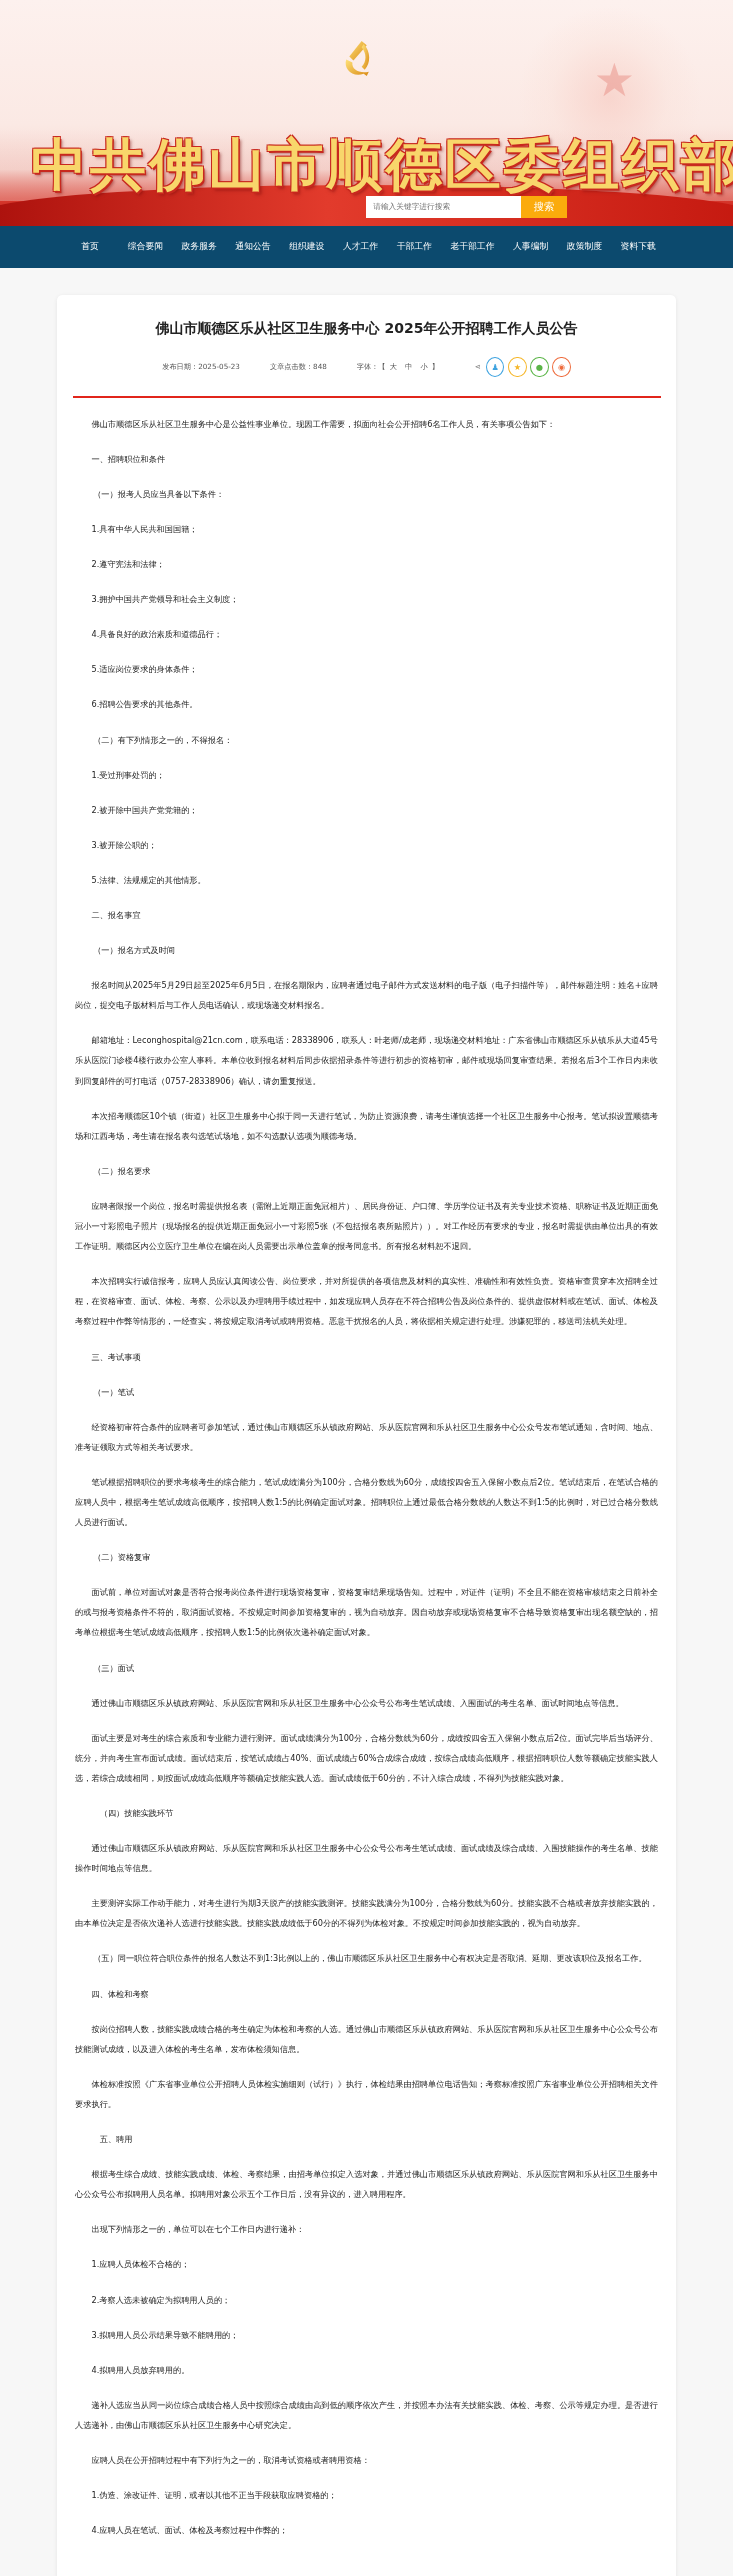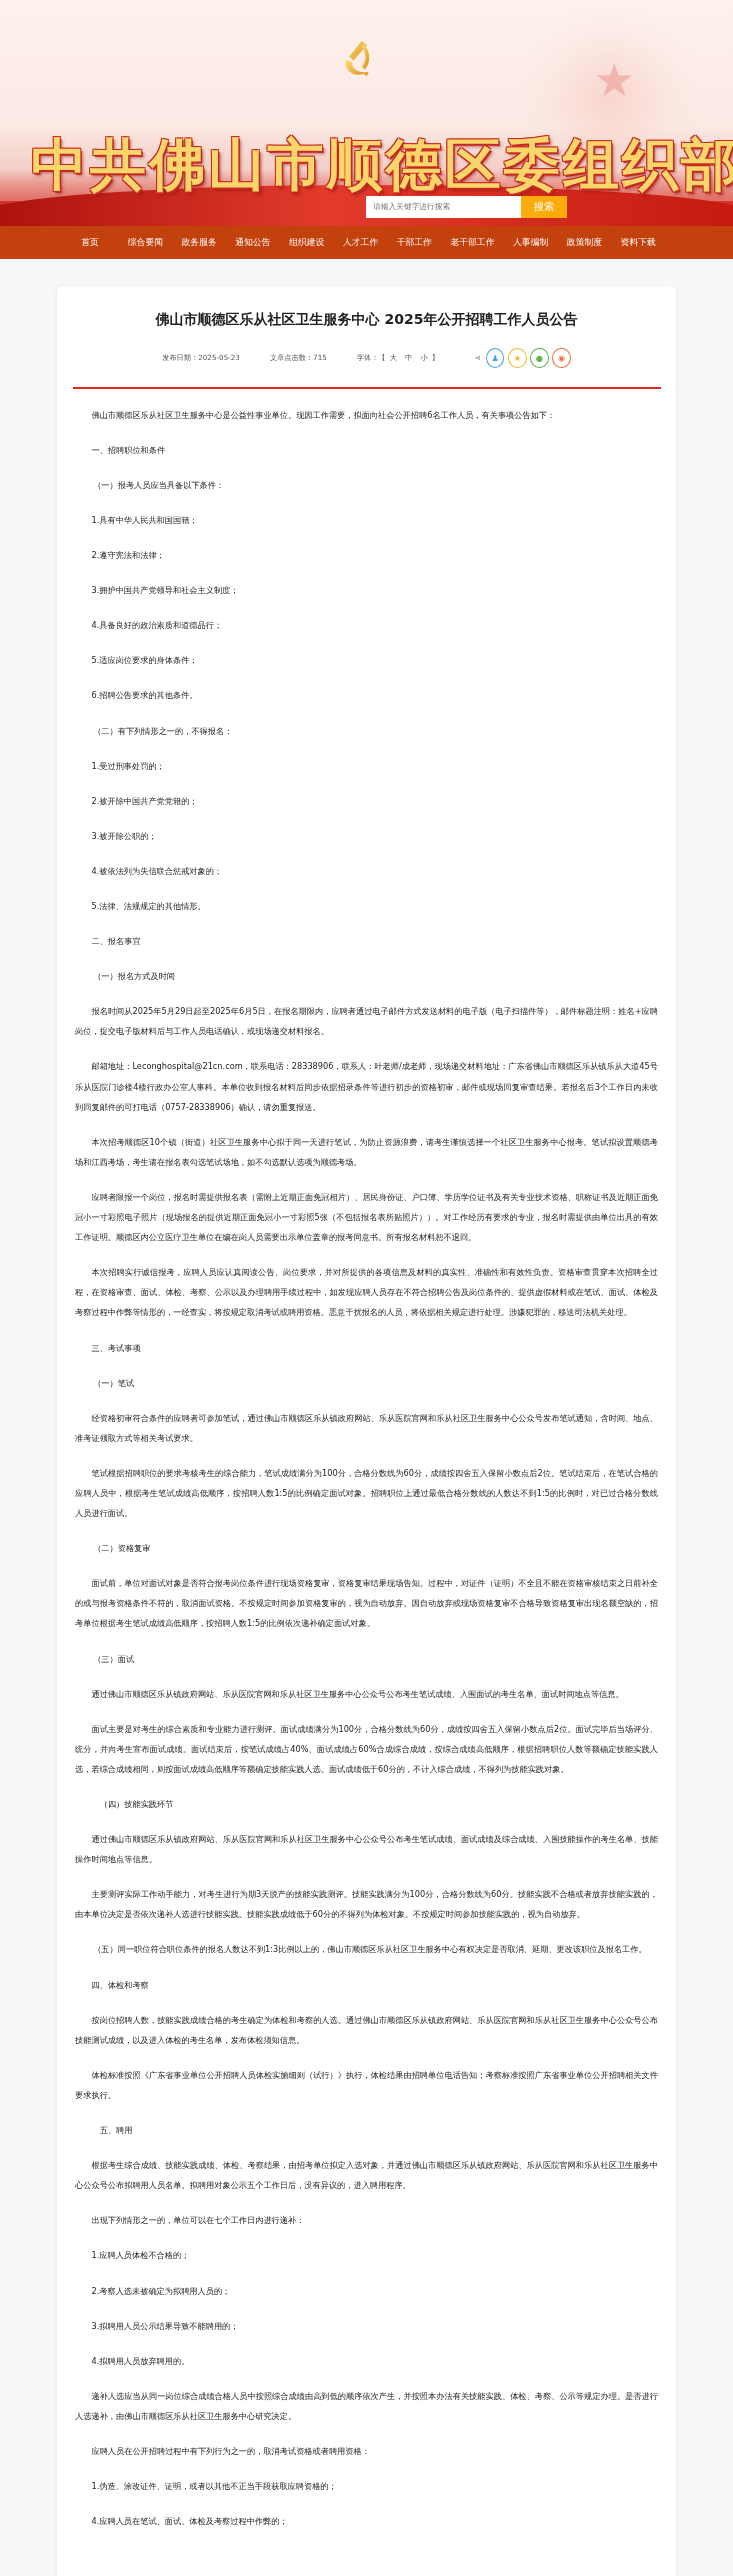--- a/index.html
+++ b/index.html
@@ -7,21 +7,21 @@
 .header{position:relative;width:733px;height:226px;overflow:hidden;background:linear-gradient(180deg,#fdf1ee 0%,#fbe9e4 55%,#f6d6cf 75%,#d93a2e 88%,#b3120e 100%)}
 .header .ring{position:absolute;right:31px;top:5.2px;width:185px;height:185px;border-radius:50%;background:radial-gradient(circle,rgba(246,196,186,.55) 0%,rgba(250,224,216,.35) 45%,rgba(255,255,255,0) 70%)}
 .header .star{position:absolute;right:98px;top:57px;font-size:46px;color:rgba(233,150,140,.55);line-height:1}
 .header .hills{position:absolute;left:0;right:0;top:129px;height:72px;background:linear-gradient(180deg,rgba(240,200,195,0) 0%,rgba(236,186,180,.45) 100%)}
 .header .wave{position:absolute;left:-26px;right:-26px;bottom:-20.6px;height:62px;border-radius:50% 50% 0 0;background:linear-gradient(90deg,#a90f0b,#e23b2c 45%,#c4180f 100%)}
 .emblem{position:absolute;left:341px;top:40px;width:31px;height:39px}
 .site-title{position:absolute;left:31px;top:137px;width:671px;text-align:center;font-family:Liberation Sans, sans-serif;font-weight:bold;font-size:56px;letter-spacing:3.1px;color:#f8d66b;text-shadow:1.5px 1.5px 0 #c8281e,-1px -1px 0 #c8281e,1px -1px 0 #c8281e,-1px 1px 0 #c8281e,2.6px 3.1px 3.1px rgba(120,10,10,.5);line-height:1;white-space:nowrap}
 .search{position:absolute;left:366px;top:196px;height:21.6px;display:flex}
 .search input{width:155px;height:21.6px;border:none;outline:none;padding:0 7.2px;font-size:7.7px;color:#666;background:#fff;font-family:Liberation Mono, monospace}
 .search button{width:46px;height:21.6px;border:none;background:#fbab0c;color:#fff;font-size:10.3px;font-family:Liberation Mono, monospace;cursor:pointer}
-.nav{width:733px;height:33px;background:#c2410c;display:flex;justify-content:center;align-items:center}
+.nav{width:733px;height:42px;background:#0c4a6e;display:flex;justify-content:center;align-items:center}
 .nav ul{list-style:none;display:flex;margin-left:4.1px}
 .nav li{color:#fff;font-size:8.8px;padding:0 9.3px;white-space:nowrap;cursor:pointer}
 .nav li:first-child{padding-right:19.6px}
 .main{padding:27px 0 41px}
 .card{width:619px;margin:0 auto;background:#fff;border-radius:5.2px;box-shadow:0 1px 4.1px rgba(0,0,0,.08);padding:0 15.5px 36px}
 .title{padding-top:25px;text-align:center;font-size:14px;font-weight:bold;color:#222}
 .meta{display:flex;justify-content:center;align-items:center;margin-top:18.5px;font-size:7.2px;color:#555;gap:0}
 .meta span{margin-right:30px}
 .meta .font-size{margin-right:36px}
 .meta .font-size b{font-weight:normal;margin:0 4.1px;cursor:pointer}
@@ -74,21 +74,21 @@
     <li>政策制度</li>
     <li>资料下载</li>
   </ul>
 </nav>
 
 <div class="main">
   <div class="card">
     <h1 class="title">佛山市顺德区乐从社区卫生服务中心 2025年公开招聘工作人员公告</h1>
     <div class="meta">
       <span>发布日期：2025-05-23</span>
-      <span>文章点击数：715</span>
+      <span>文章点击数：848</span>
       <span class="font-size"><em style="font-style:normal">字体：【</em><b>大</b><b>中</b><b>小</b><em style="font-style:normal">】</em></span>
       <div class="share">
         <span class="sicon">⋖</span>
         <div class="c" style="border-color:#3ea3e0;color:#3ea3e0">♟</div>
         <div class="c" style="border-color:#f6b72a;color:#f6b72a">★</div>
         <div class="c" style="border-color:#5bb548;color:#5bb548">●</div>
         <div class="c" style="border-color:#ee6b3c;color:#ee6b3c">◉</div>
       </div>
     </div>
     <div class="divider"></div>
@@ -100,27 +100,27 @@
       <p>1.具有中华人民共和国国籍；</p>
       <p>2.遵守宪法和法律；</p>
       <p>3.拥护中国共产党领导和社会主义制度；</p>
       <p>4.具备良好的政治素质和道德品行；</p>
       <p>5.适应岗位要求的身体条件；</p>
       <p>6.招聘公告要求的其他条件。</p>
       <p class="h2">（二）有下列情形之一的，不得报名：</p>
       <p>1.受过刑事处罚的；</p>
       <p>2.被开除中国共产党党籍的；</p>
       <p>3.被开除公职的；</p>
-      <p>4.被依法列为失信联合惩戒对象的；</p>
       <p>5.法律、法规规定的其他情形。</p>
       <p>二、报名事宜</p>
       <p class="h2">（一）报名方式及时间</p>
       <p>报名时间从2025年5月29日起至2025年6月5日，在报名期限内，应聘者通过电子邮件方式发送材料的电子版（电子扫描件等），邮件标题注明：姓名+应聘岗位，提交电子版材料后与工作人员电话确认，或现场递交材料报名。</p>
       <p>邮箱地址：Leconghospital@21cn.com，联系电话：28338906，联系人：叶老师/成老师，现场递交材料地址：广东省佛山市顺德区乐从镇乐从大道45号乐从医院门诊楼4楼行政办公室人事科。本单位收到报名材料后同步依据招录条件等进行初步的资格初审，邮件或现场回复审查结果。若报名后3个工作日内未收到回复邮件的可打电话（0757-28338906）确认，请勿重复报送。</p>
       <p>本次招考顺德区10个镇（街道）社区卫生服务中心拟于同一天进行笔试，为防止资源浪费，请考生谨慎选择一个社区卫生服务中心报考。笔试拟设置顺德考场和江西考场，考生请在报名表勾选笔试场地，如不勾选默认选项为顺德考场。</p>
+      <p class="h2">（二）报名要求</p>
       <p>应聘者限报一个岗位，报名时需提供报名表（需附上近期正面免冠相片）、居民身份证、户口簿、学历学位证书及有关专业技术资格、职称证书及近期正面免冠小一寸彩照电子照片（现场报名的提供近期正面免冠小一寸彩照5张（不包括报名表所贴照片））。对工作经历有要求的专业，报名时需提供由单位出具的有效工作证明。顺德区内公立医疗卫生单位在编在岗人员需要出示单位盖章的报考同意书。所有报名材料恕不退回。</p>
       <p>本次招聘实行诚信报考，应聘人员应认真阅读公告、岗位要求，并对所提供的各项信息及材料的真实性、准确性和有效性负责。资格审查贯穿本次招聘全过程，在资格审查、面试、体检、考察、公示以及办理聘用手续过程中，如发现应聘人员存在不符合招聘公告及岗位条件的、提供虚假材料或在笔试、面试、体检及考察过程中作弊等情形的，一经查实，将按规定取消考试或聘用资格。恶意干扰报名的人员，将依据相关规定进行处理。涉嫌犯罪的，移送司法机关处理。</p>
       <p>三、考试事项</p>
       <p class="h2">（一）笔试</p>
       <p>经资格初审符合条件的应聘者可参加笔试，通过佛山市顺德区乐从镇政府网站、乐从医院官网和乐从社区卫生服务中心公众号发布笔试通知，含时间、地点、准考证领取方式等相关考试要求。</p>
       <p>笔试根据招聘职位的要求考核考生的综合能力，笔试成绩满分为100分，合格分数线为60分，成绩按四舍五入保留小数点后2位。笔试结束后，在笔试合格的应聘人员中，根据考生笔试成绩高低顺序，按招聘人数1:5的比例确定面试对象。招聘职位上通过最低合格分数线的人数达不到1:5的比例时，对已过合格分数线人员进行面试。</p>
       <p class="h2">（二）资格复审</p>
       <p>面试前，单位对面试对象是否符合报考岗位条件进行现场资格复审，资格复审结果现场告知。过程中，对证件（证明）不全且不能在资格审核结束之日前补全的或与报考资格条件不符的，取消面试资格。不按规定时间参加资格复审的，视为自动放弃。因自动放弃或现场资格复审不合格导致资格复审出现名额空缺的，招考单位根据考生笔试成绩高低顺序，按招聘人数1:5的比例依次递补确定面试对象。</p>
       <p class="h2">（三）面试</p>
       <p>通过佛山市顺德区乐从镇政府网站、乐从医院官网和乐从社区卫生服务中心公众号公布考生笔试成绩、入围面试的考生名单、面试时间地点等信息。</p>

